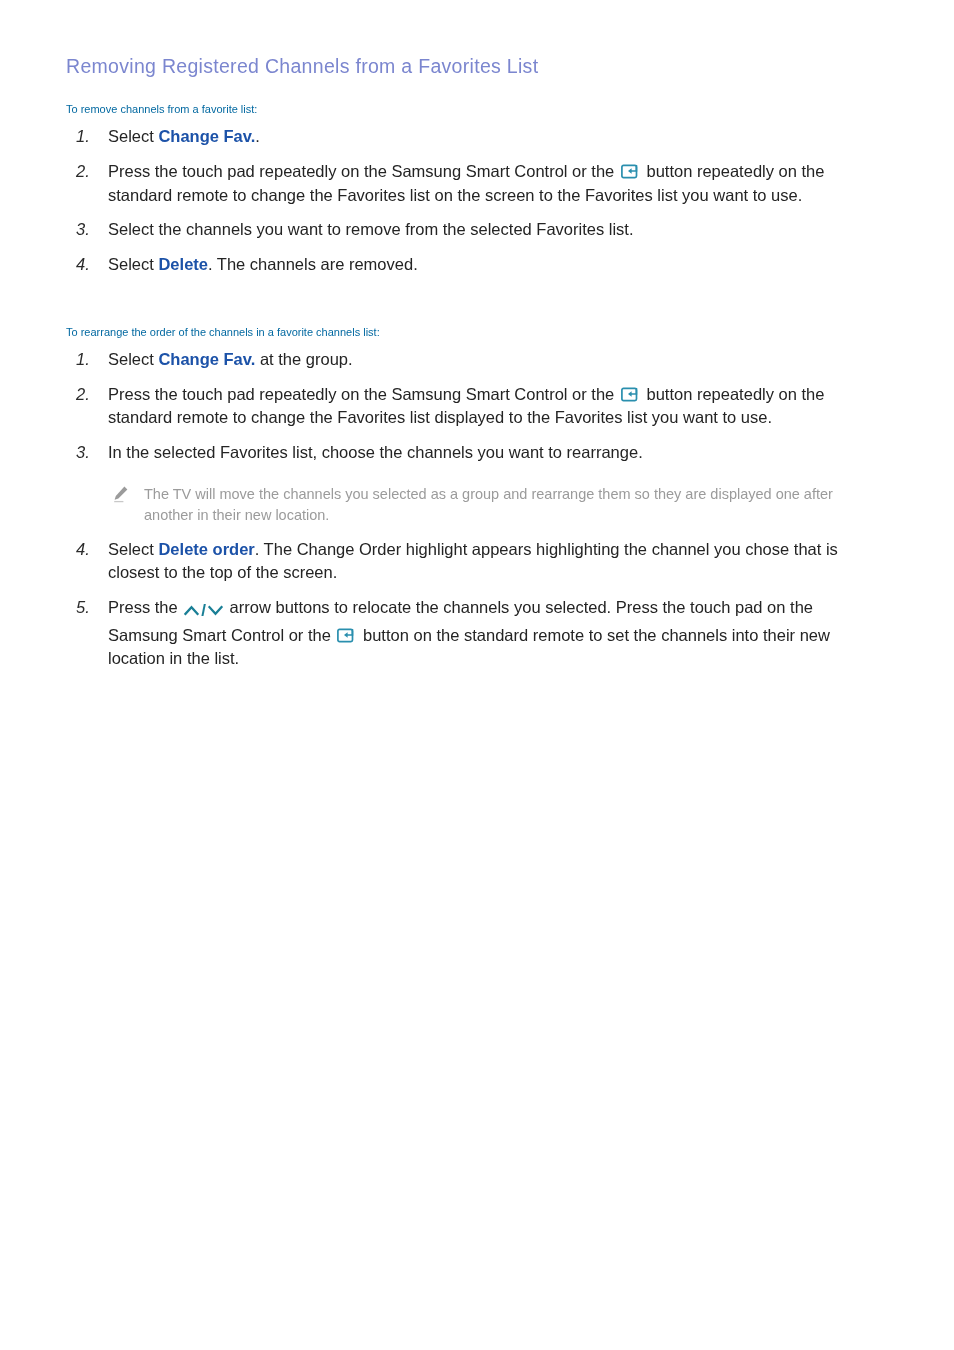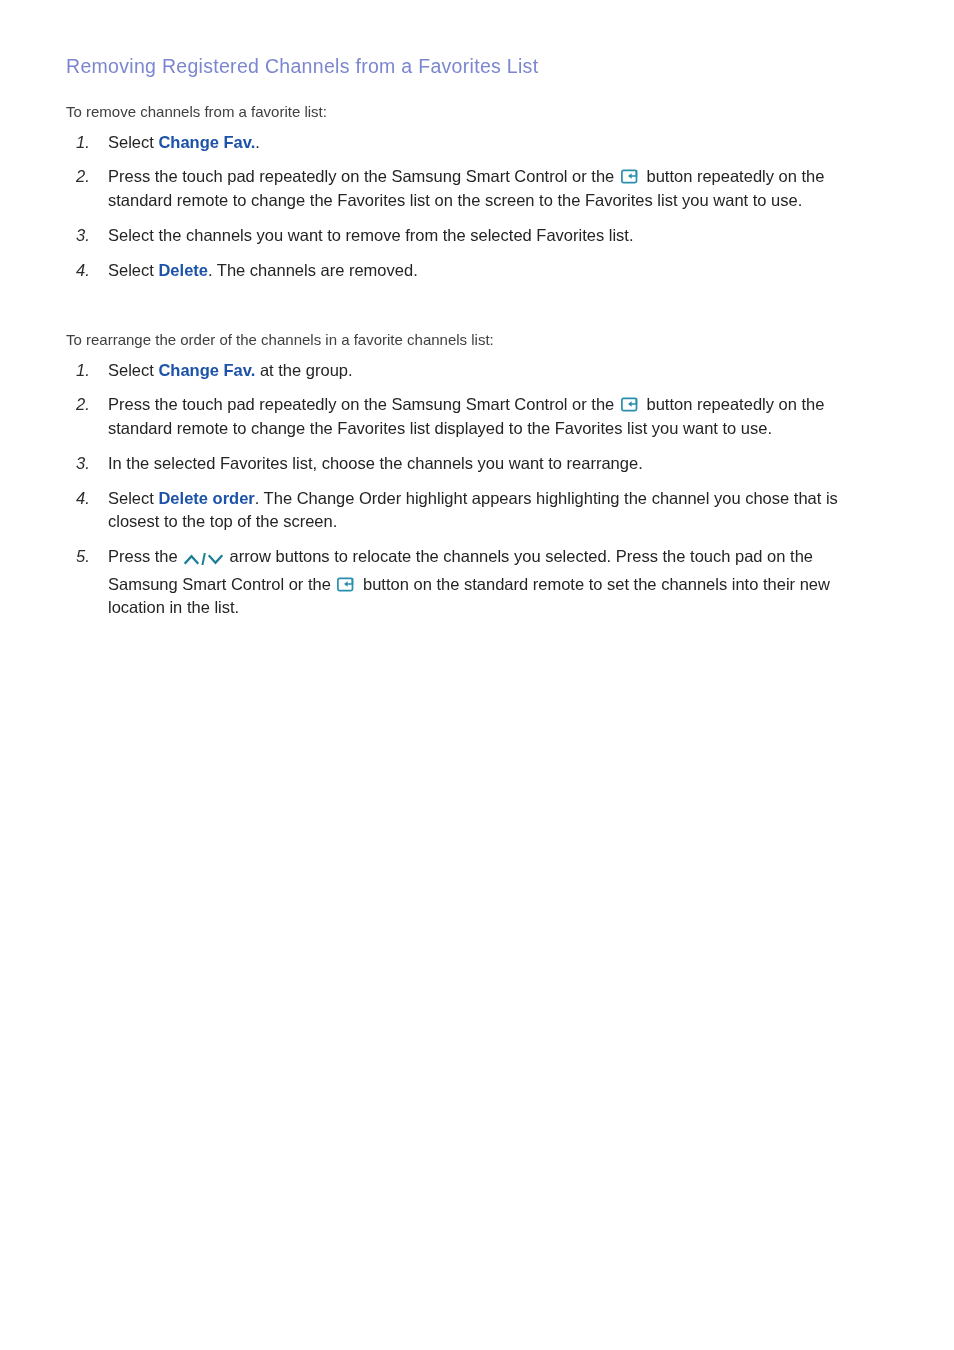--- a/index.html
+++ b/index.html
@@ -31,22 +31,22 @@
     font-weight: normal;
     color: #7b86cf;
     letter-spacing: 0.3px;
     margin: 0;
     line-height: 1.2;
   }
   .section + .section {
     margin-top: 48px;
   }
   .section-intro {
-    font-size: 15px;
-    color: #404040;
+    font-size: 11px;
+    color: #0369a1;
     margin: 24px 0 0 0;
     line-height: 1.35;
   }
 
   
   ol.steps {
     list-style: none;
     margin: 8px 0 0 0;
     padding: 0;
   }
@@ -168,20 +168,24 @@
             <span class="step-num">2.</span>
             <span class="step-body"><span>Press the touch pad repeatedly on the Samsung Smart Control or the </span><span class="enter-icon"><svg viewBox="0 0 19 15" width="19" height="15" xmlns="http://www.w3.org/2000/svg">
                   <rect x="0.9" y="1.4" width="14.6" height="12.2" rx="1.6" ry="1.6" fill="#ffffff" stroke="#2a8fae" stroke-width="1.7"></rect>
                   <path d="M15.4 1.0 L15.4 7.0 L9.6 7.0" fill="none" stroke="#2a8fae" stroke-width="1.7"></path>
                   <path d="M10.6 4.2 L7.0 7.0 L10.6 9.8 Z" fill="#2a8fae"></path>
                 </svg></span><span> button repeatedly on the standard remote to change the Favorites list displayed to the Favorites list you want to use.</span></span>
           </li>
           <li>
             <span class="step-num">3.</span>
             <span class="step-body"><span>In the selected Favorites list, choose the channels you want to rearrange.</span></span>
+            <div class="note"><span class="note-icon"><svg viewBox="0 0 18 18" width="18" height="18" xmlns="http://www.w3.org/2000/svg">
+                  <path d="M12.4 1.6 L15.4 4.6 L6.4 13.6 L2.6 14.8 L3.8 11.0 Z" fill="#9b9b9b"></path>
+                  <path d="M2.2 16.6 L11.4 16.6" stroke="#c8c8c8" stroke-width="1.3" fill="none"></path>
+                </svg></span><span>The TV will move the channels you selected as a group and rearrange them so they are displayed one after another in their new location.</span></div>
           </li>
           <li>
             <span class="step-num">4.</span>
             <span class="step-body"><span>Select </span><span class="ui-term">Delete order</span><span>. The Change Order highlight appears highlighting the channel you chose that is closest to the top of the screen.</span></span>
           </li>
           <li>
             <span class="step-num">5.</span>
             <span class="step-body"><span>Press the </span><span class="chev-pair"><span class="chev"><svg viewBox="0 0 17 17" width="17" height="17" xmlns="http://www.w3.org/2000/svg">
                     <path d="M2.5 11.8 L8.5 5.2 L14.5 11.8" fill="none" stroke="#1a7f96" stroke-width="2.3" stroke-linecap="square"></path>
                   </svg></span><span class="chev-slash">/</span><span class="chev"><svg viewBox="0 0 17 17" width="17" height="17" xmlns="http://www.w3.org/2000/svg">

